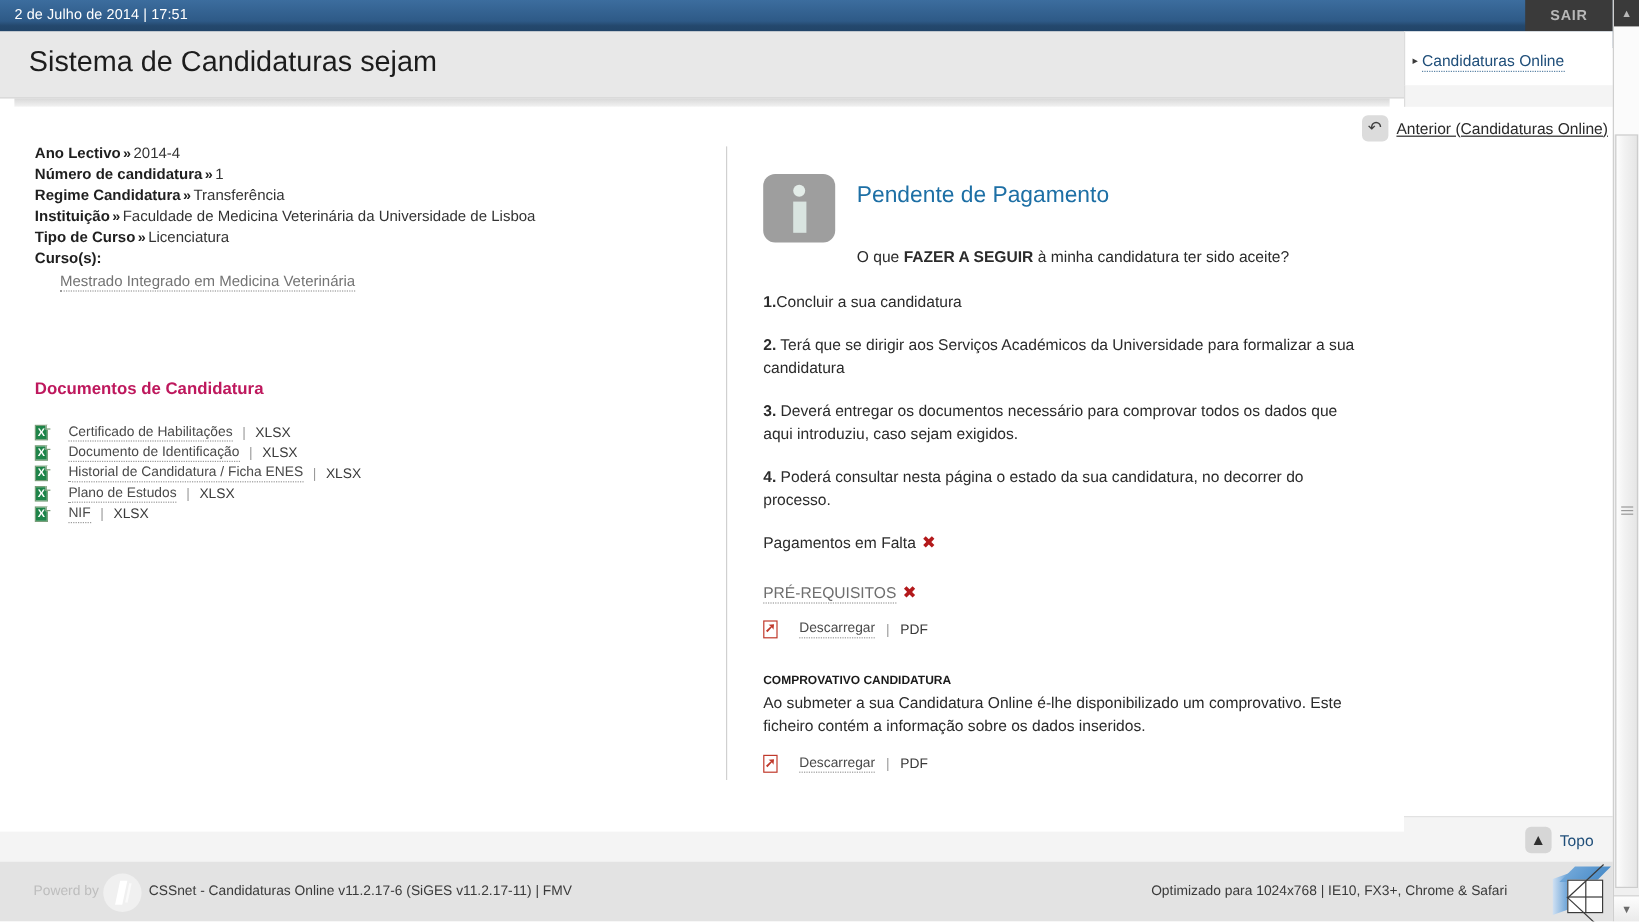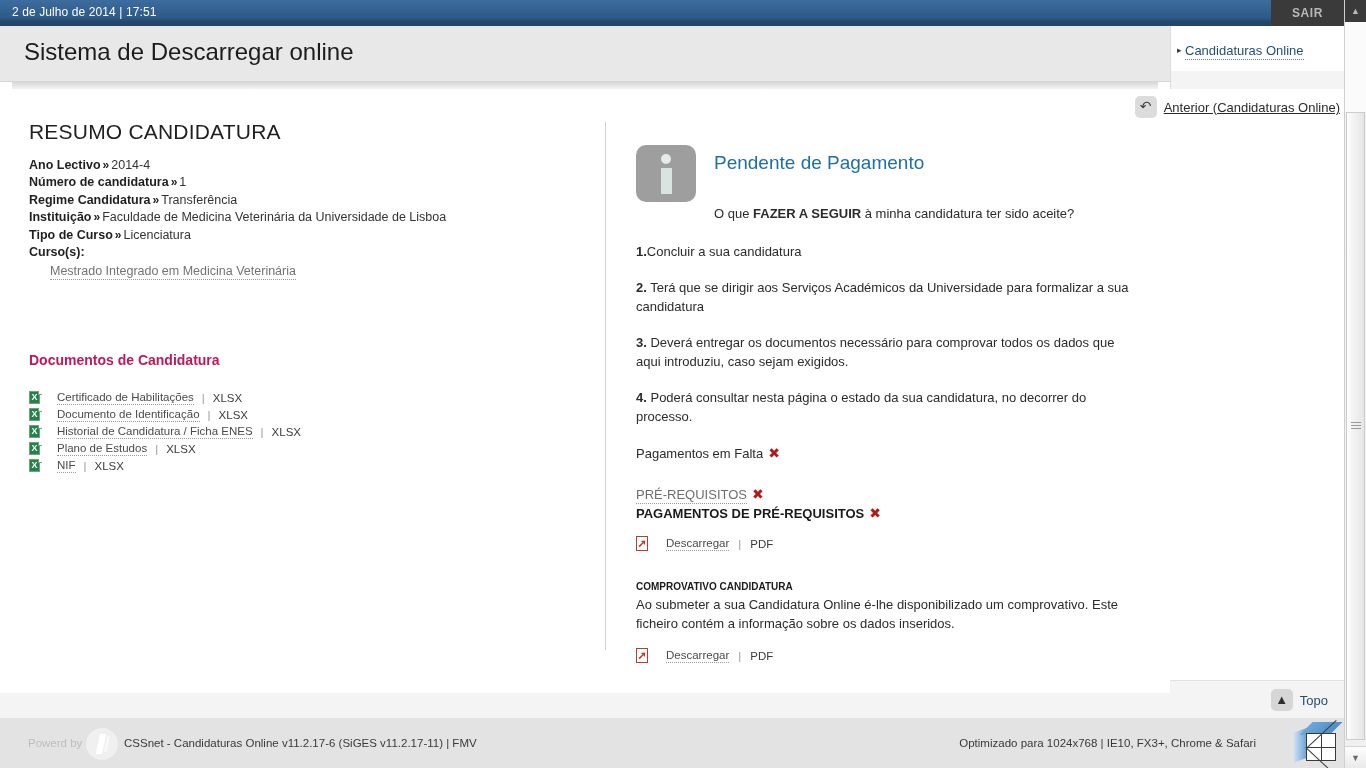--- a/index.html
+++ b/index.html
@@ -566,39 +566,38 @@
 <div id="page">
 
   <div class="topbar">
     <span class="topbar-date">2 de Julho de 2014 | 17:51</span>
   </div>
   <div class="topbar-rightfill"></div>
   <div class="sair-btn">SAIR</div>
 
   <div class="header-band"></div>
   <div class="header-shadow"></div>
-  <div class="site-title">Sistema de Descarregar online</div>
+  <div class="site-title">Sistema de Candidaturas sejam</div>
 
   <div class="right-nav">
     <span class="right-nav-arrow">▸</span>
     <span class="right-nav-link">Candidaturas Online</span>
   </div>
   <div class="right-nav-strip"></div>
 
   <div class="content"></div>
 
   <div class="anterior">
     <span class="anterior-icon">↶</span>
     <span class="anterior-label">Anterior (Candidaturas Online)</span>
   </div>
 
   <div class="divider"></div>
 
   <div class="left-col">
-    <h1 class="resumo-title">RESUMO CANDIDATURA</h1>
 
     <div class="kv">
       <span class="kv-label">Ano Lectivo</span><span class="kv-sep">»</span><span class="kv-val">2014-4</span>
     </div>
     <div class="kv">
       <span class="kv-label">Número de candidatura</span><span class="kv-sep">»</span><span class="kv-val">1</span>
     </div>
     <div class="kv">
       <span class="kv-label">Regime Candidatura</span><span class="kv-sep">»</span><span class="kv-val">Transferência</span>
     </div>
@@ -701,23 +700,20 @@
       <span class="num">4.</span><span> Poderá consultar nesta página o estado da sua candidatura, no decorrer do processo.</span>
     </div>
 
     <div class="falta">
       <span>Pagamentos em Falta</span><span class="redx">✖</span>
     </div>
 
     <div class="prereq">
       <span class="prereq-link">PRÉ-REQUISITOS</span><span class="redx">✖</span>
     </div>
-    <div class="prereq-pag">
-      <span>PAGAMENTOS DE PRÉ-REQUISITOS</span><span class="redx">✖</span>
-    </div>
 
     <div class="dl-row">
       <span class="pdf-icon">
           <span class="sheet"></span>
           <span class="glyph">➚</span>
         </span>
       <span class="dl-link">Descarregar</span>
       <span class="dl-pipe">|</span>
       <span class="dl-ext">PDF</span>
     </div>

